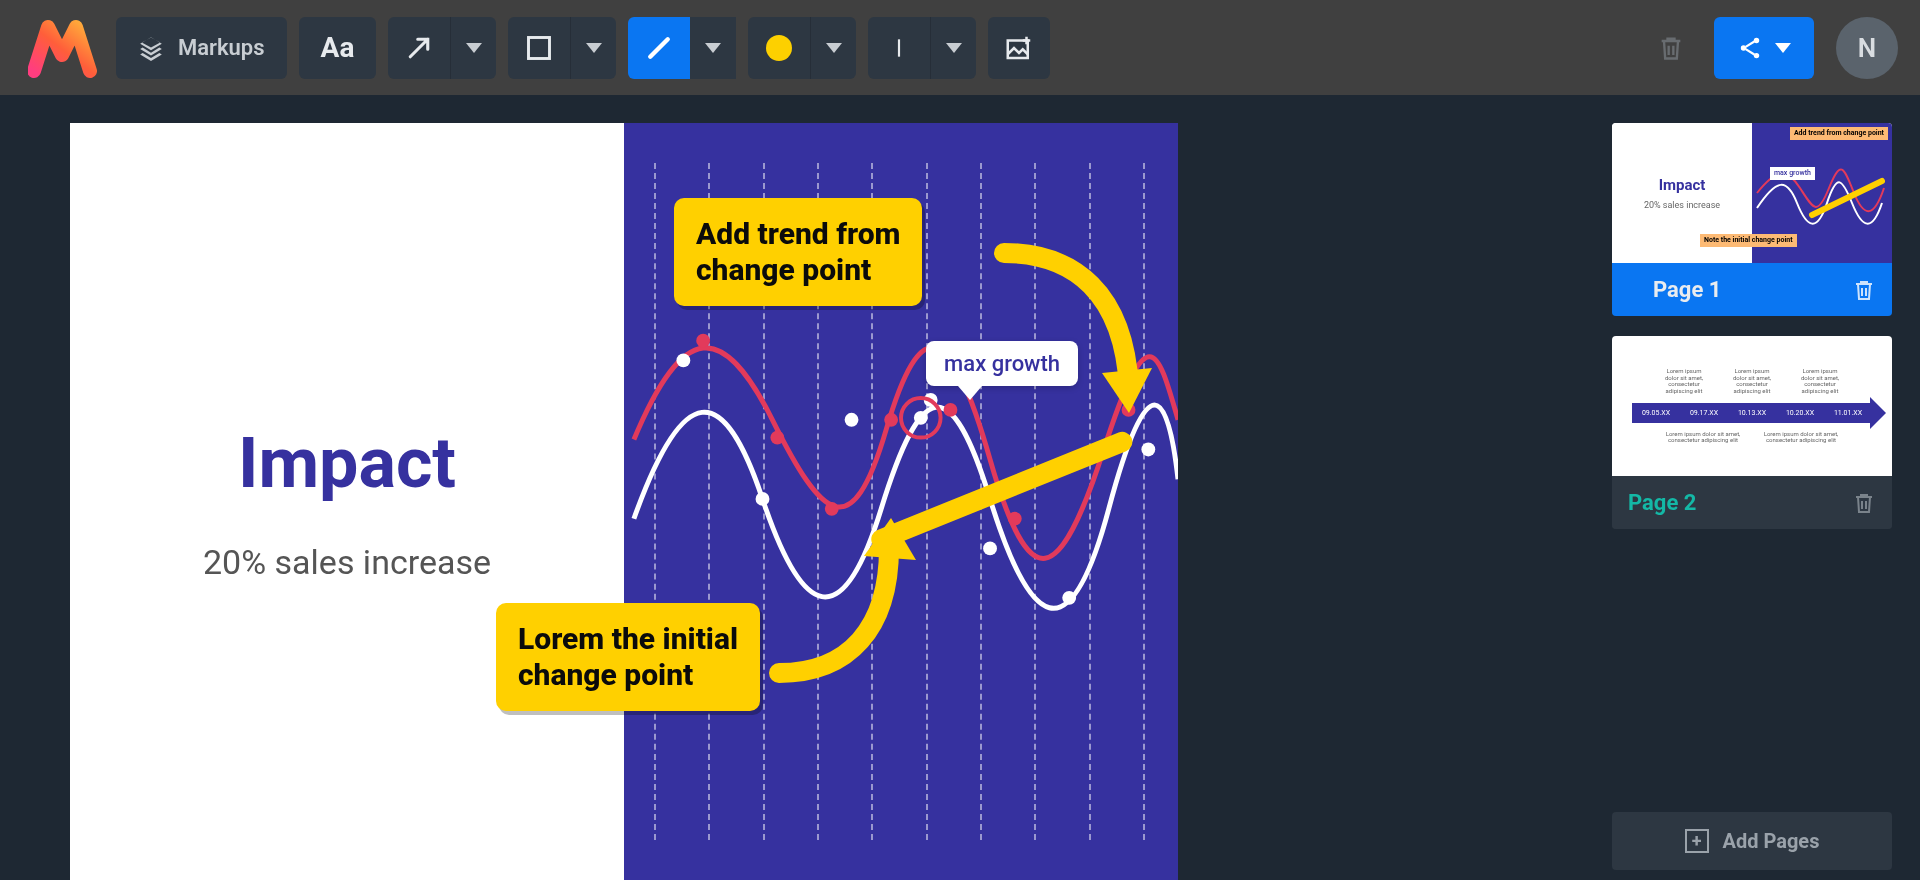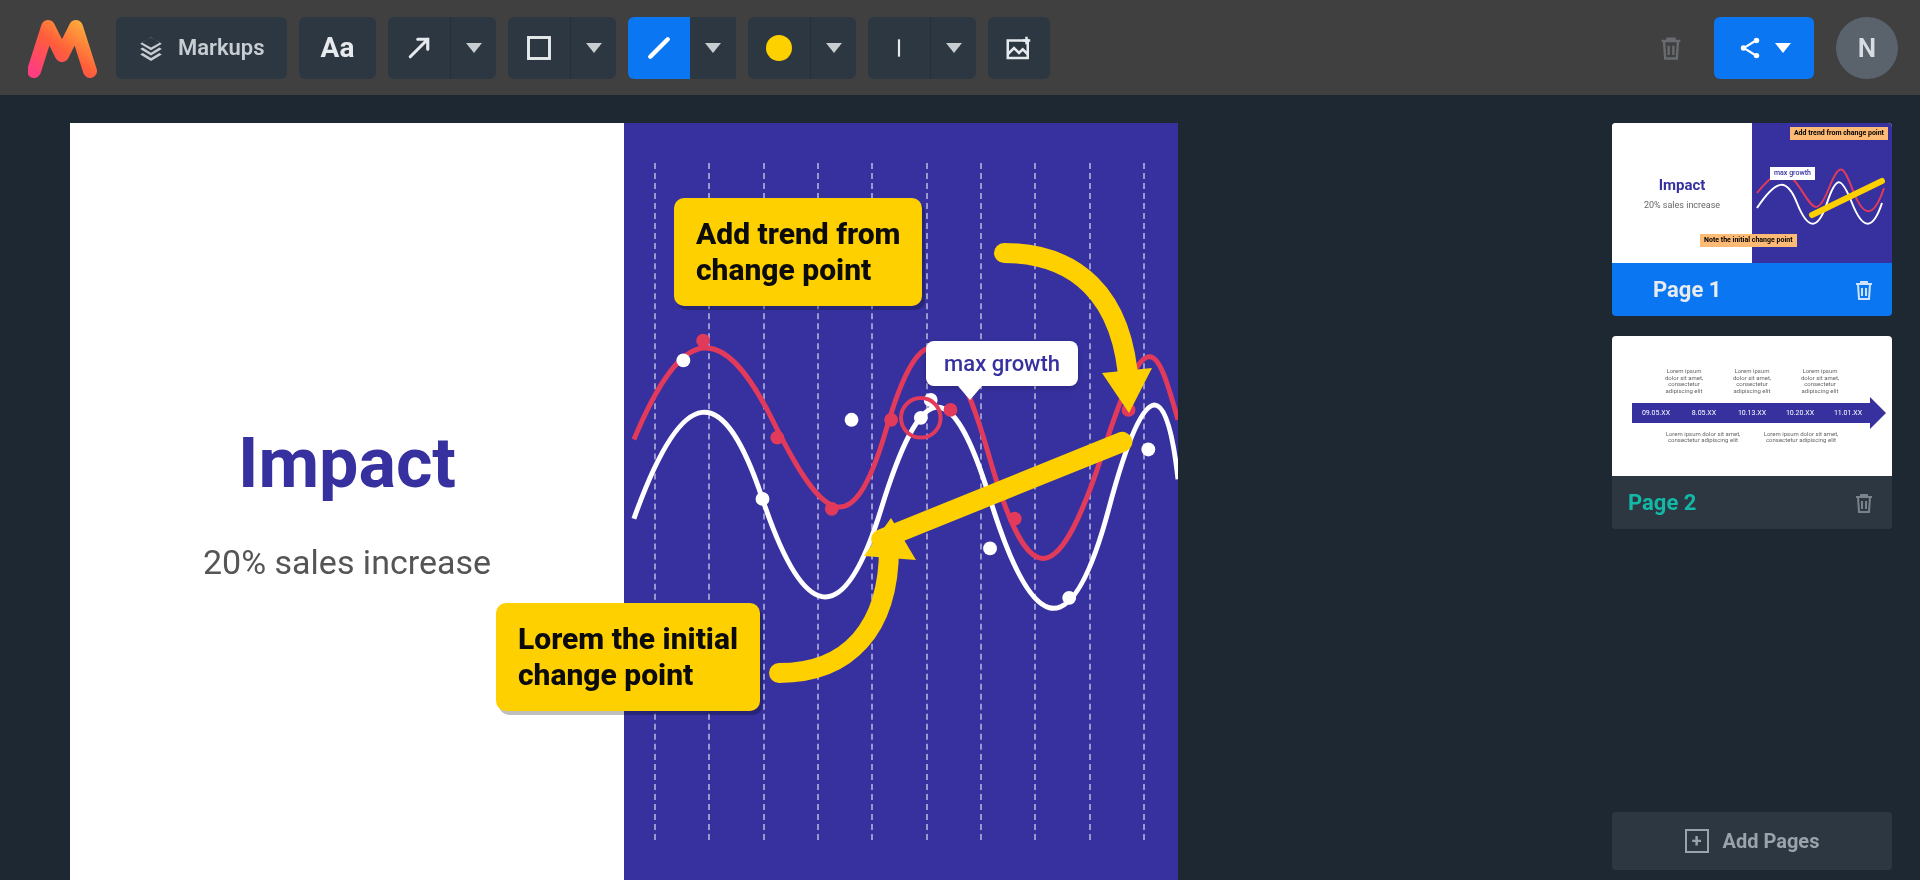--- a/index.html
+++ b/index.html
@@ -373,21 +373,21 @@
 
     <div class="thumb-card">
       <div class="thumb2-body">
         <div class="tl-row">
           <div class="lorem">Lorem ipsum dolor sit amet, consectetur adipiscing elit</div>
           <div class="lorem">Lorem ipsum dolor sit amet, consectetur adipiscing elit</div>
           <div class="lorem">Lorem ipsum dolor sit amet, consectetur adipiscing elit</div>
         </div>
         <div class="timeline-arrow">
           <span class="tl-date">09.05.XX</span>
-          <span class="tl-date">8.05.XX</span>
+          <span class="tl-date">09.17.XX</span>
           <span class="tl-date">10.13.XX</span>
           <span class="tl-date">10.20.XX</span>
           <span class="tl-date">11.01.XX</span>
         </div>
         <div class="tl-row">
           <div class="lorem" style="width:80px">Lorem ipsum dolor sit amet, consectetur adipiscing elit</div>
           <div class="lorem" style="width:80px">Lorem ipsum dolor sit amet, consectetur adipiscing elit</div>
         </div>
       </div>
       <div class="footer inactive">

